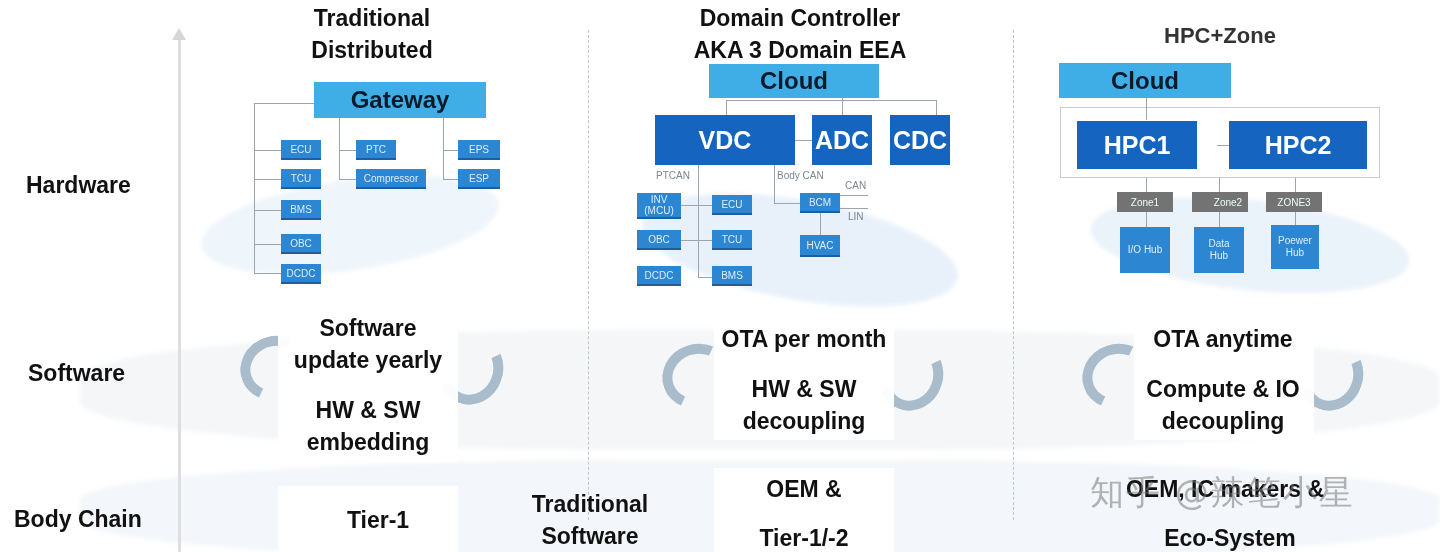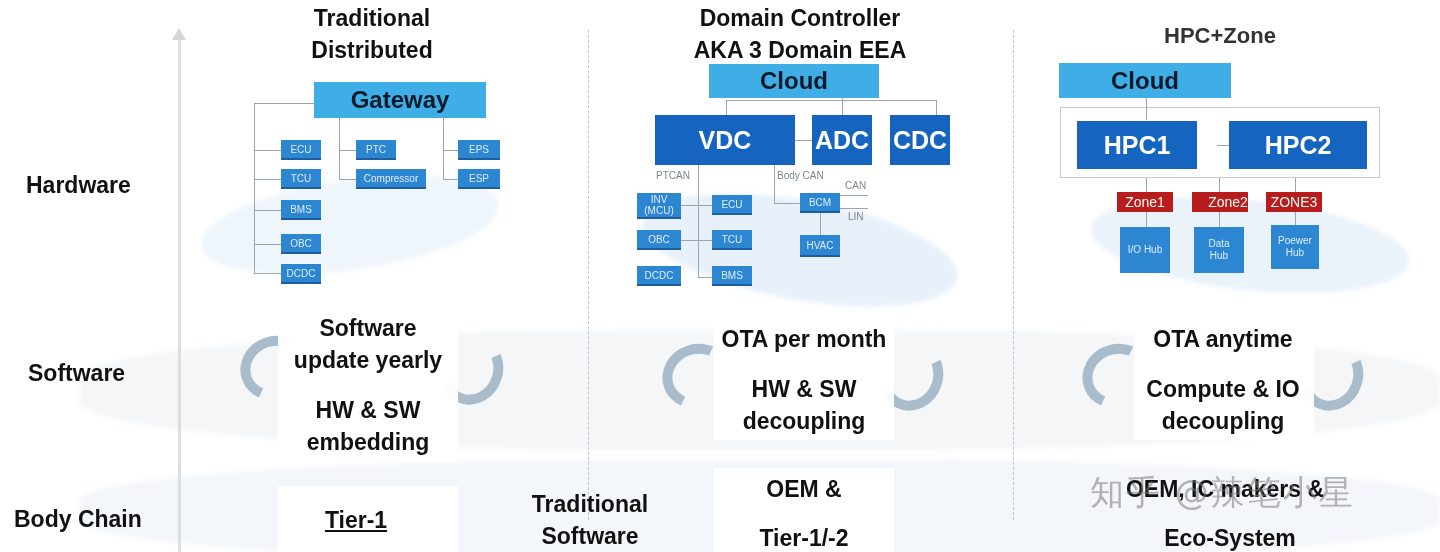--- a/index.html
+++ b/index.html
@@ -20,21 +20,21 @@
     border-left: 7px solid transparent; border-right: 7px solid transparent; border-bottom: 12px solid #d6d6d6; }
 
   .divider { position: absolute; top: 30px; height: 490px; border-left: 1px dashed #bcc6cc; }
 
   .col-title { position: absolute; font-weight: bold; font-size: 23px; text-align: center; line-height: 32px; color: #111; }
 
   .box { position: absolute; display: flex; align-items: center; justify-content: center; text-align: center; }
   .cloud { background: #40aee6; color: #0b1a2b; font-weight: bold; font-size: 24px; }
   .dark { background: #1565c0; color: #fff; font-weight: bold; font-size: 25px; }
   .small { background: #2d86d1; color: #dbeeff; font-size: 10px; line-height: 11px; border-bottom: 2px solid #1d5ea0; }
-  .zone { background: #b91c1c; color: #e9fff6; font-size: 14px; }
+  .zone { background: #737373; color: #e9fff6; font-size: 10px; }
   .hub { background: #2d86d1; color: #dbeeff; font-size: 10px; line-height: 12px; }
   .line { position: absolute; background: #9aa5ad; }
   .tiny-label { position: absolute; font-size: 10px; color: #7c858c; }
 
   .panel { position: absolute; background: rgba(255,255,255,0.95); }
   .txt { position: absolute; font-weight: bold; font-size: 23px; text-align: center; color: #111; line-height: 32px; }
 
   .arc-l, .arc-r { position: absolute; width: 70px; height: 64px; border: 10px solid #a9bccb; border-radius: 50%; }
   .arc-l { border-right-color: transparent; border-bottom-color: transparent; transform: rotate(-20deg); }
   .arc-r { border-left-color: transparent; border-bottom-color: transparent; transform: rotate(110deg); }
@@ -98,21 +98,21 @@
 <div class="panel" style="left:278px;top:312px;width:180px;height:150px;"></div>
 <div class="txt" style="left:270px;top:312px;width:196px;">
   <div>Software</div>
   <div>update yearly</div>
 </div>
 <div class="txt" style="left:270px;top:394px;width:196px;">
   <div>HW &amp; SW</div>
   <div>embedding</div>
 </div>
 <div class="panel" style="left:278px;top:486px;width:180px;height:66px;"></div>
-<div class="txt" style="left:258px;top:504px;width:196px;text-decoration:underline;">Tier-1</div>
+<div class="txt" style="left:280px;top:504px;width:196px;">Tier-1</div>
 
 <div class="col-title" style="left:660px;top:2px;width:280px;">
   <div>Domain Controller</div>
   <div>AKA 3 Domain EEA</div>
 </div>
 
 <div class="box cloud" style="left:709px;top:64px;width:170px;height:34px;">Cloud</div>
 <div class="line" style="left:726px;top:100px;width:210px;height:1px;"></div>
 <div class="line" style="left:726px;top:100px;width:1px;height:15px;"></div>
 <div class="line" style="left:842px;top:98px;width:1px;height:17px;"></div>

